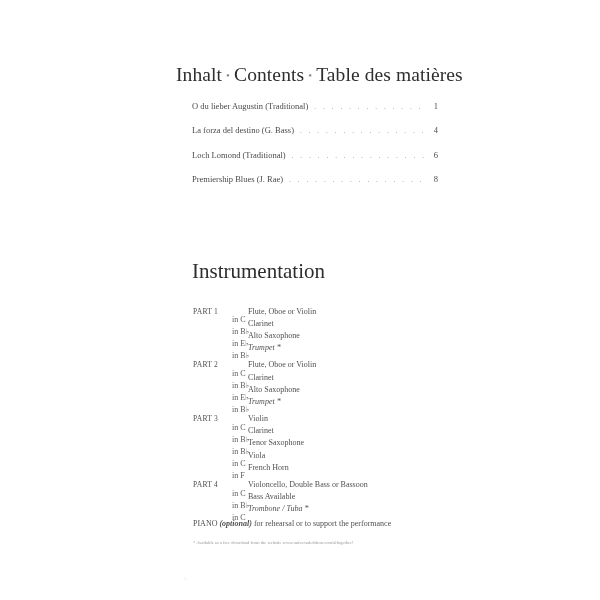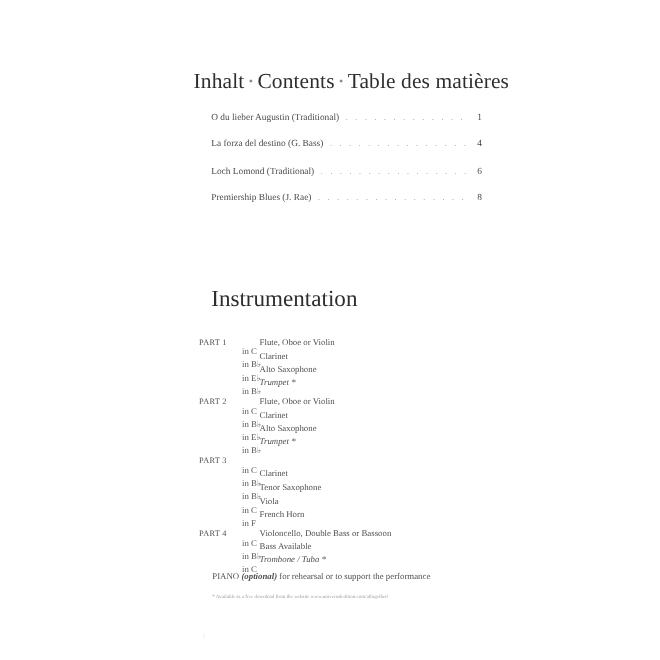--- a/index.html
+++ b/index.html
@@ -69,21 +69,21 @@
     }
     .instr-title {
       position: absolute;
       left: 192px;
       top: 259px;
       font-size: 21px;
       color: #2e2e2e;
     }
     .instr {
       position: absolute;
-      left: 181px;
+      left: 193px;
       top: 305px;
       width: 300px;
     }
     .part-block { margin-bottom: 5.5px; }
     .instr-row {
       display: flex;
       height: 12.1px;
       font-size: 8px;
       color: #505050;
       white-space: nowrap;
@@ -197,20 +197,21 @@
         <span class="part"></span>
         <span class="key">in B♭</span>
         <span class="instrument italic">Trumpet *</span>
       </div>
     </div>
 
     <div class="part-block">
       <div class="instr-row">
         <span class="part">PART 3</span>
         <span class="key">in C</span>
+        <span class="instrument">Violin</span>
       </div>
       <div class="instr-row">
         <span class="part"></span>
         <span class="key">in B♭</span>
         <span class="instrument">Clarinet</span>
       </div>
       <div class="instr-row">
         <span class="part"></span>
         <span class="key">in B♭</span>
         <span class="instrument">Tenor Saxophone</span>

